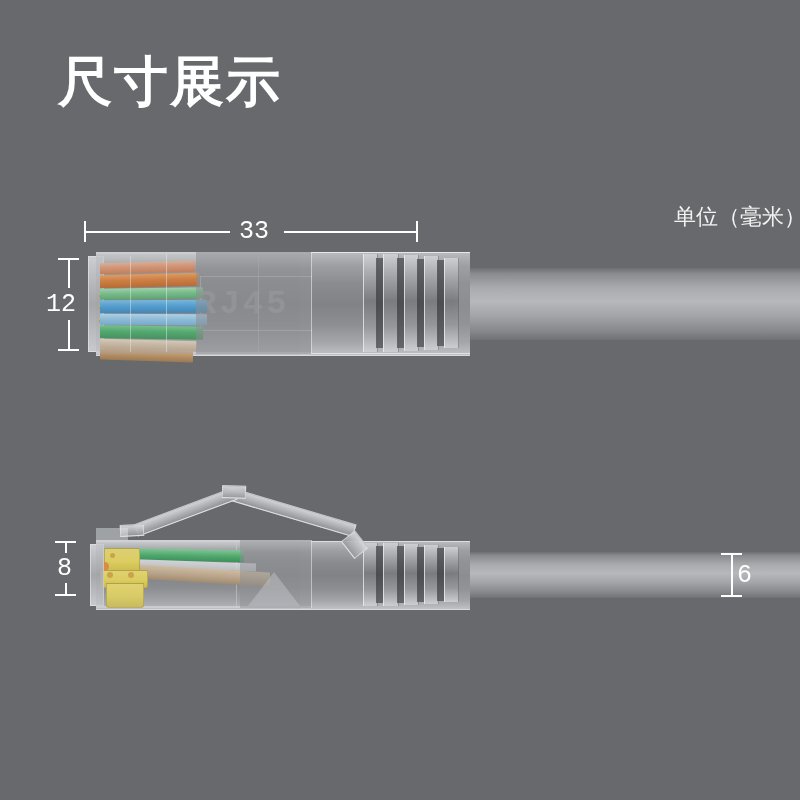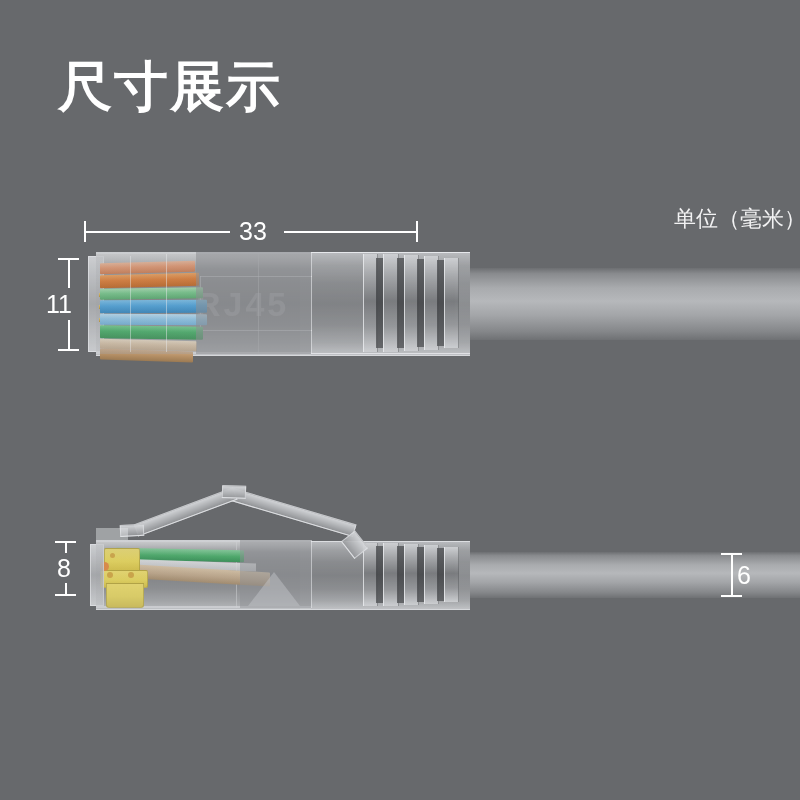--- a/index.html
+++ b/index.html
@@ -6,21 +6,21 @@
     margin: 0;
     padding: 0;
     background: #67696c;
   }
   #stage {
     position: relative;
     width: 800px;
     height: 658px;
     background: #67696c;
     overflow: hidden;
-    font-family: Liberation Sans, sans-serif;
+    font-family: Liberation Mono, monospace;
     -webkit-font-smoothing: antialiased;
   }
 
   
   #title {
     position: absolute;
     left: 58px;
     top: 56px;
     font-size: 54px;
     line-height: 60px;
@@ -281,21 +281,21 @@
     <div class="dim-cap-v" style="left:416px; top:221px; height:21px;"></div>
     <div class="dim-mask" style="left:230px; top:224px; width:54px; height:16px;"></div>
     <div class="dim-num" style="left:239px; top:219px;">33</div>
   </div>
 
   <div>
     <div class="dim-line-v" style="left:68px; top:258px; height:92px;"></div>
     <div class="dim-cap-h" style="left:58px; top:258px; width:21px;"></div>
     <div class="dim-cap-h" style="left:58px; top:349px; width:21px;"></div>
     <div class="dim-mask" style="left:60px; top:288px; width:18px; height:32px;"></div>
-    <div class="dim-num" style="left:46px; top:292px;">11</div>
+    <div class="dim-num" style="left:46px; top:292px;">12</div>
   </div>
 
   <div class="plug">
 
     <div class="cable" style="left:455px; top:552px; width:345px; height:46px;"></div>
 
     <div class="housing" style="left:300px; top:541px; width:170px; height:67px;"></div>
 
     <div class="rib" style="left:363px; top:543px; width:13px; height:63px;"></div>
     <div class="groove" style="left:376px; top:546px; width:7px; height:57px;"></div>

